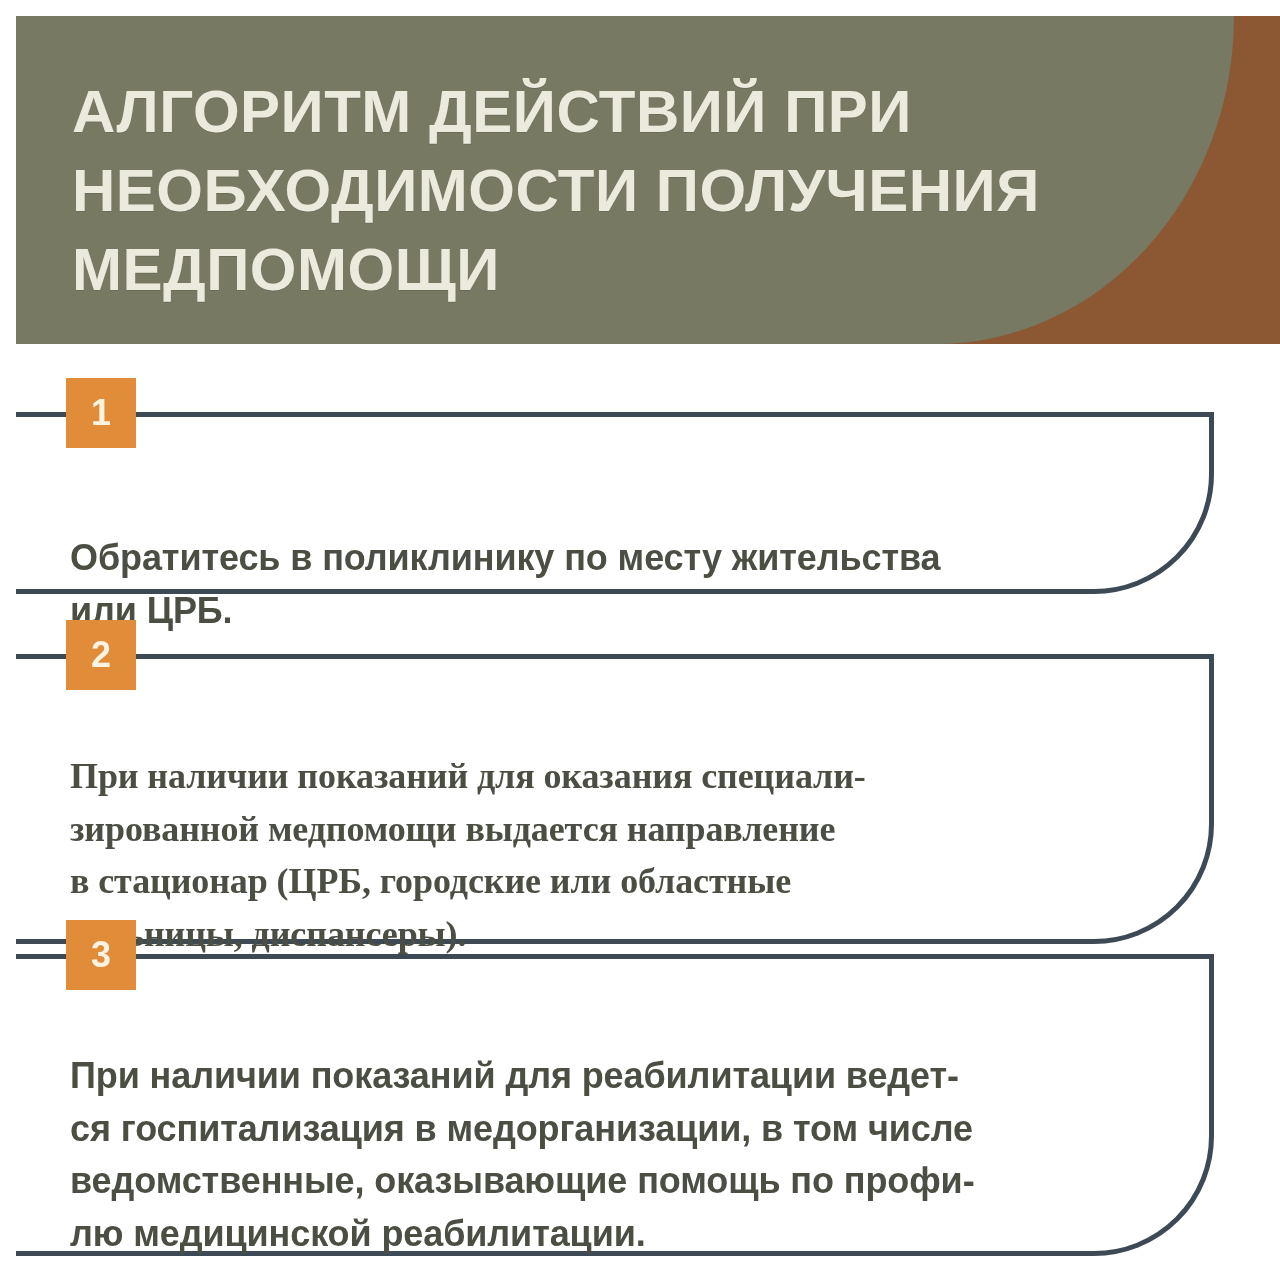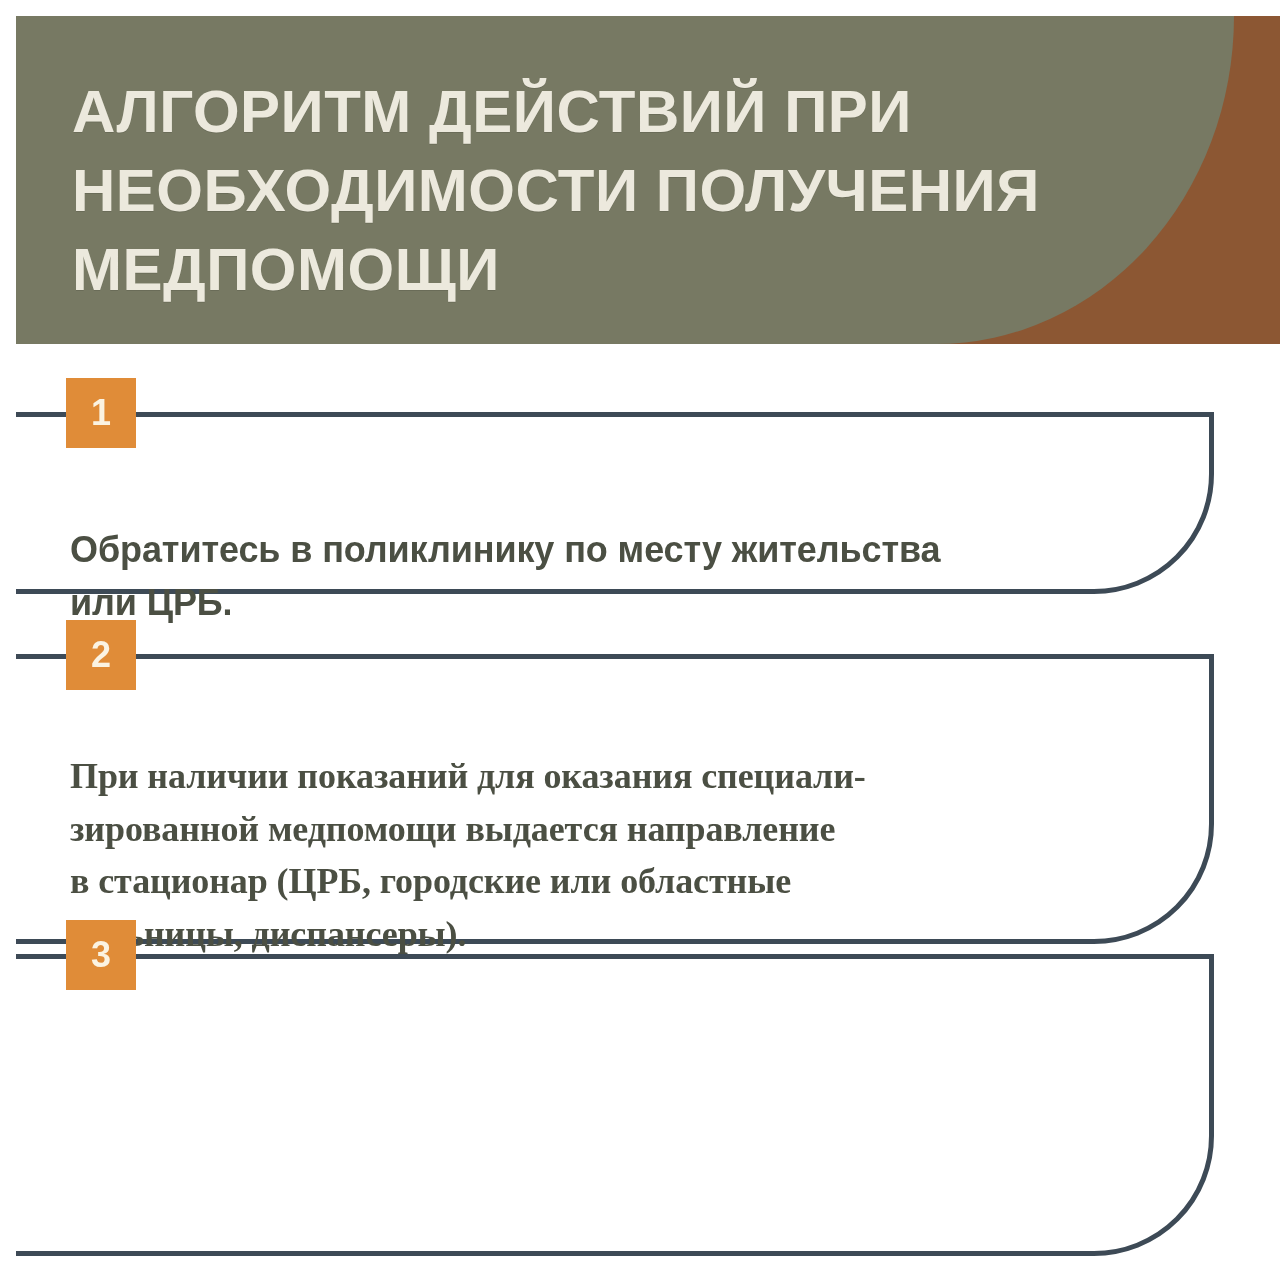--- a/index.html
+++ b/index.html
@@ -122,21 +122,21 @@
     font-size: 36px;
     font-weight: 700;
     line-height: 1.46;
     letter-spacing: -0.1px;
     white-space: pre-line;
     z-index: 3;
   }
 
   
   #step-1 { top: 68px;  height: 182px; }
-  #step-1 .step-text { top: 104px; }
+  #step-1 .step-text { top: 112px; }
 
   #step-2 { top: 310px; height: 290px; }
   #step-2 .step-text { top: 88px; font-family: Liberation Serif, serif; }
 
   #step-3 { top: 610px; height: 302px; }
   #step-3 .step-text { top: 88px; }
 </style>
 </head>
 <body>
 
@@ -164,16 +164,20 @@
       <div class="step-badge">2</div>
       <p class="step-text">При наличии показаний для оказания специали-
 зированной медпомощи выдается направление
 в стационар (ЦРБ, городские или областные
 больницы, диспансеры).</p>
     </div>
 
     <div class="step" id="step-3">
       <div class="step-frame"></div>
       <div class="step-badge">3</div>
+      <p class="step-text">При наличии показаний для реабилитации ведет-
+ся госпитализация в медорганизации, в том числе
+ведомственные, оказывающие помощь по профи-
+лю медицинской реабилитации.</p>
     </div>
 
   </div>
 </div>
 
 </body></html>

